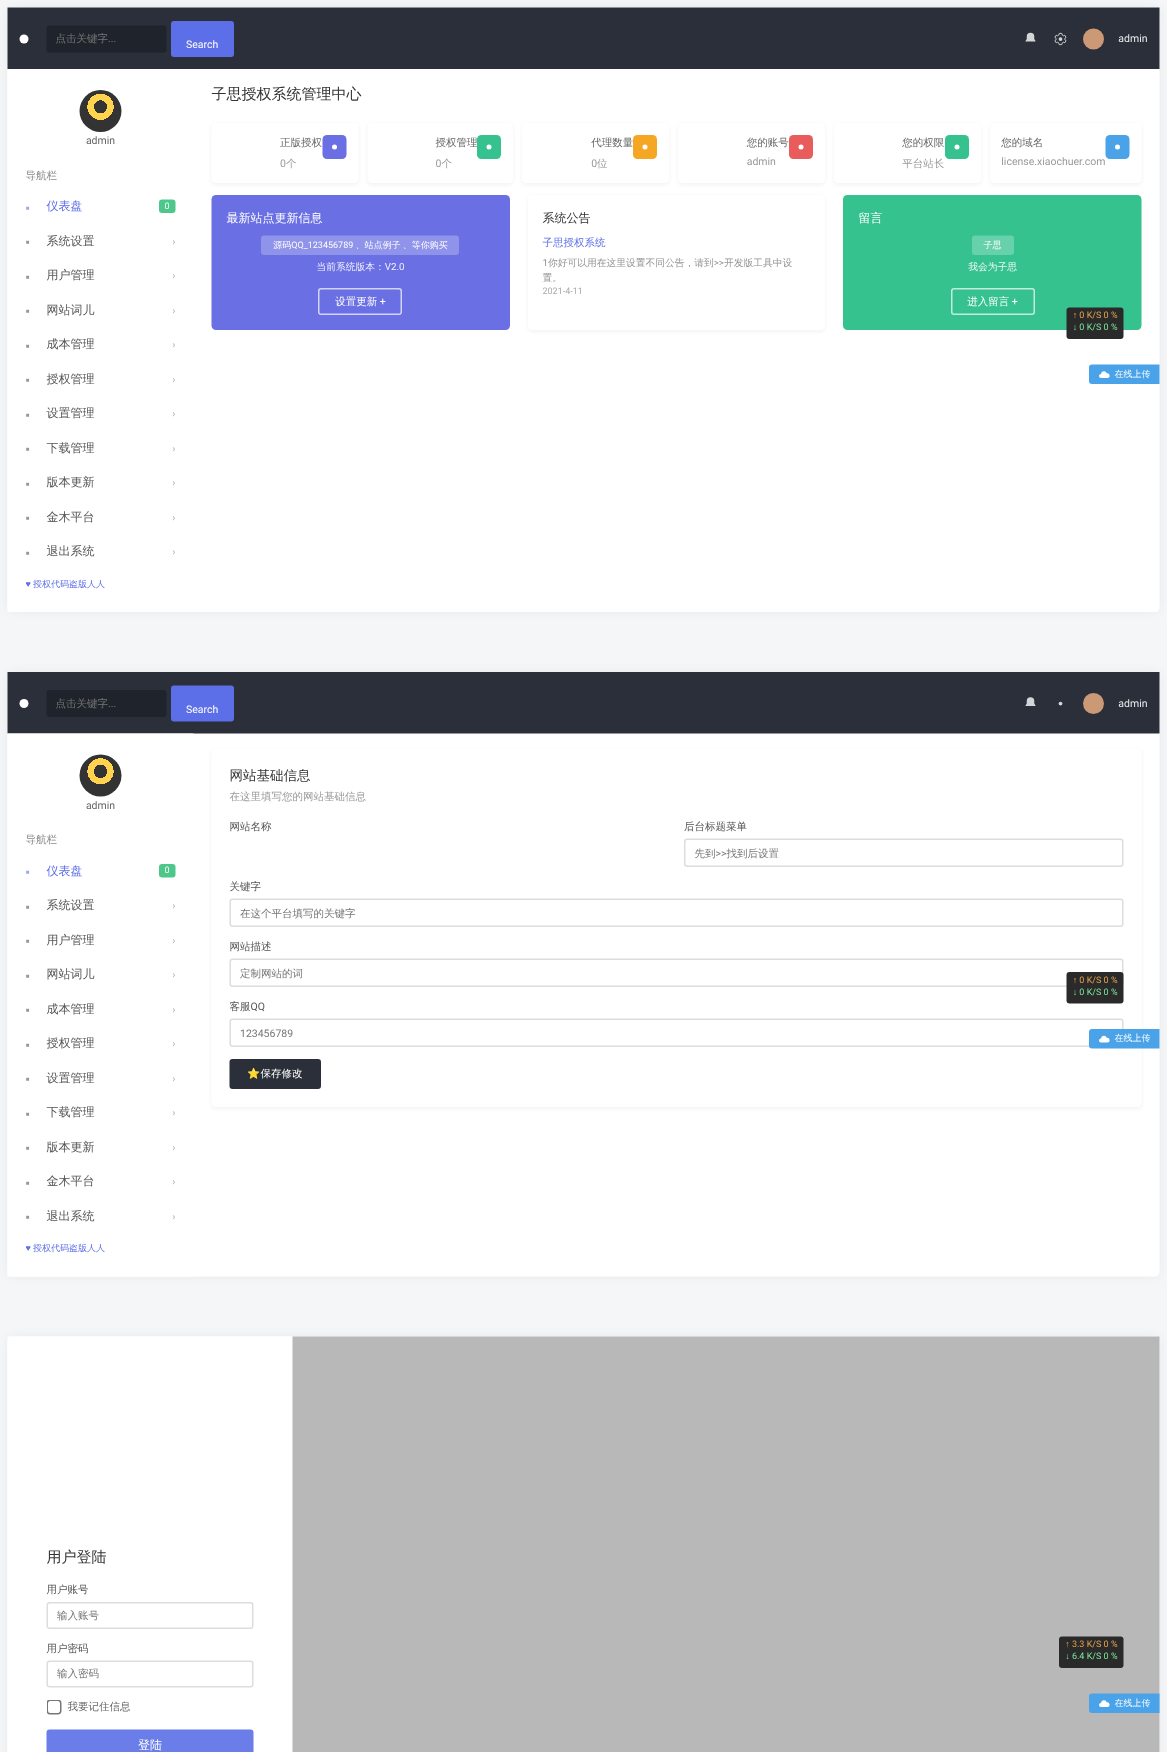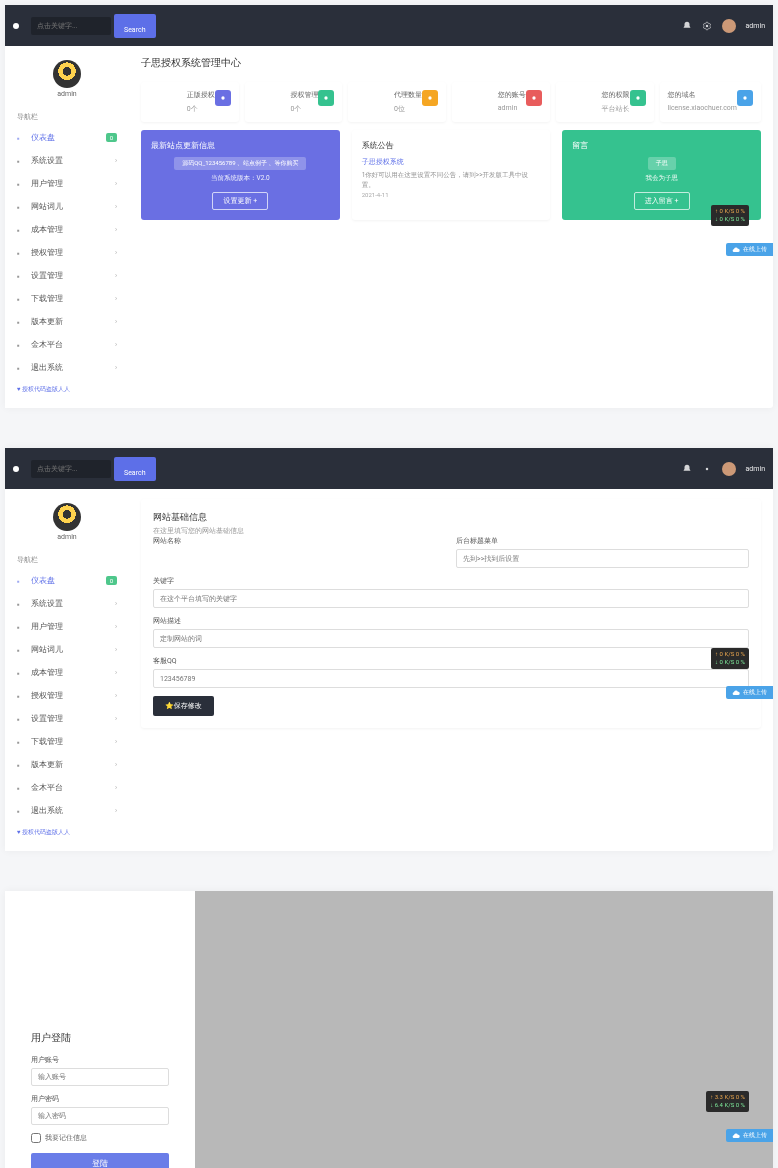--- a/index.html
+++ b/index.html
@@ -41,21 +41,21 @@
 .card.white{background:#fff;color:#333;box-shadow:0 1px 3px rgba(0,0,0,.05)}
 .card.green{background:#35c28f;color:#fff}
 .card .ct{font-size:8px;margin-bottom:6px}
 .card .sub{font-size:6.5px;opacity:.9;line-height:1.5}
 .card button{margin-top:8px;background:transparent;border:1px solid rgba(255,255,255,.7);color:#fff;font-size:7px;padding:3px 10px;border-radius:2px;cursor:pointer}
 .card .tag{background:rgba(255,255,255,.25);padding:2px 8px;border-radius:2px;font-size:6px;display:inline-block;margin-bottom:4px}
 .card .link{color:#5d6fe8;font-size:7px;display:block;margin-bottom:4px}
 .card .date{color:#aaa;font-size:6px}
 .formwrap{background:#fff;border-radius:3px;padding:12px;box-shadow:0 1px 3px rgba(0,0,0,.05)}
 .formwrap .ft{font-size:9px;margin-bottom:2px}
-.formwrap .fs{font-size:7px;color:#999;margin-bottom:0}
+.formwrap .fs{font-size:7px;color:#999;margin-bottom:10px}
 .frow{display:flex;gap:10px;margin-bottom:8px}
 .fcol{flex:1}
 .fcol label{font-size:7px;display:block;margin-bottom:3px;color:#555}
 .fcol input,.fcol select{width:100%;border:1px solid #ddd;border-radius:2px;height:19px;font-size:7px;padding:0 6px;color:#888}
 .savebtn{background:#2a2f3a;color:#fff;border:none;padding:5px 12px;font-size:7px;border-radius:2px;cursor:pointer}
 .login{display:flex;min-height:380px}
 .login-left{width:190px;background:#fff;padding:140px 26px 0}
 .login-left h4{font-size:10px;font-weight:400;margin-bottom:10px}
 .login-left label{font-size:7px;display:block;margin-bottom:3px;color:#555}
 .login-left input{width:100%;border:1px solid #ddd;border-radius:2px;height:18px;font-size:7px;padding:0 6px;color:#aaa;margin-bottom:8px}

